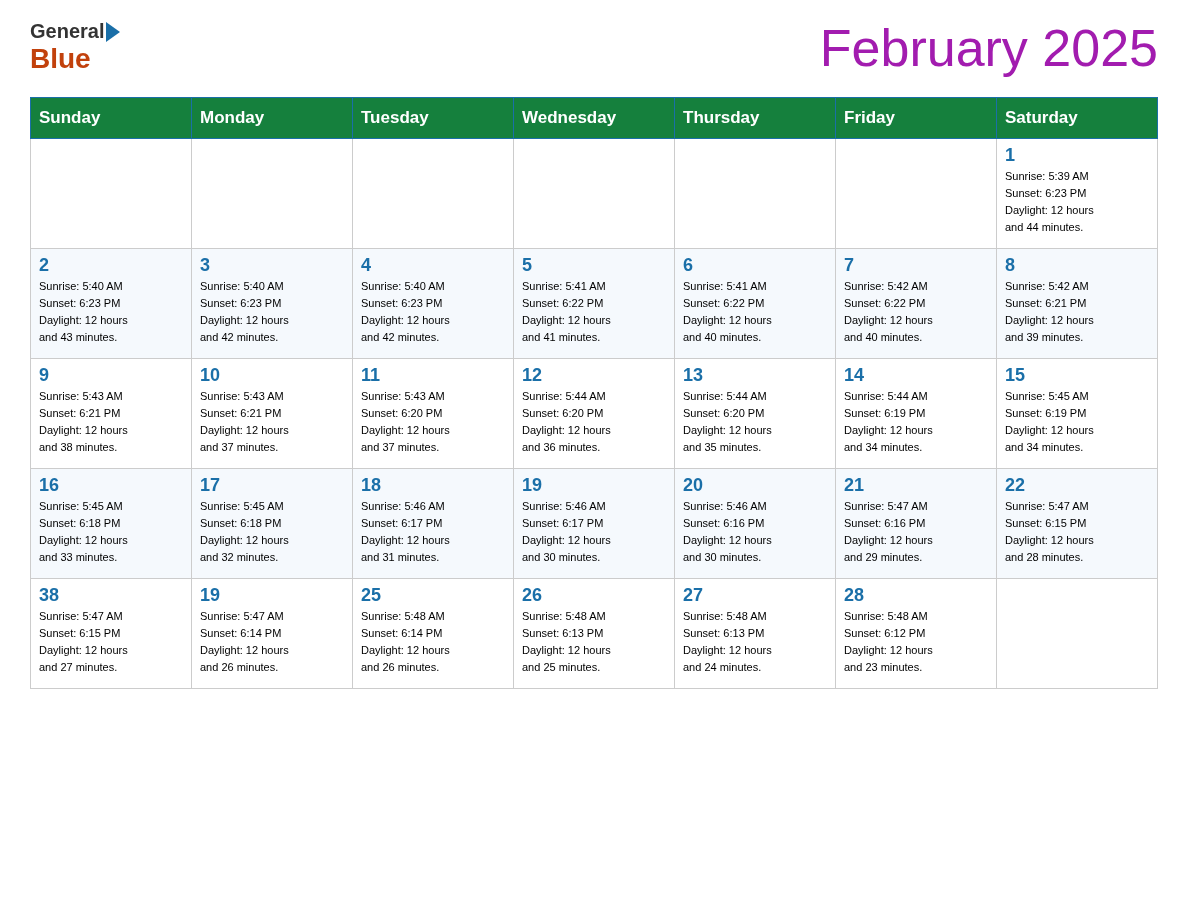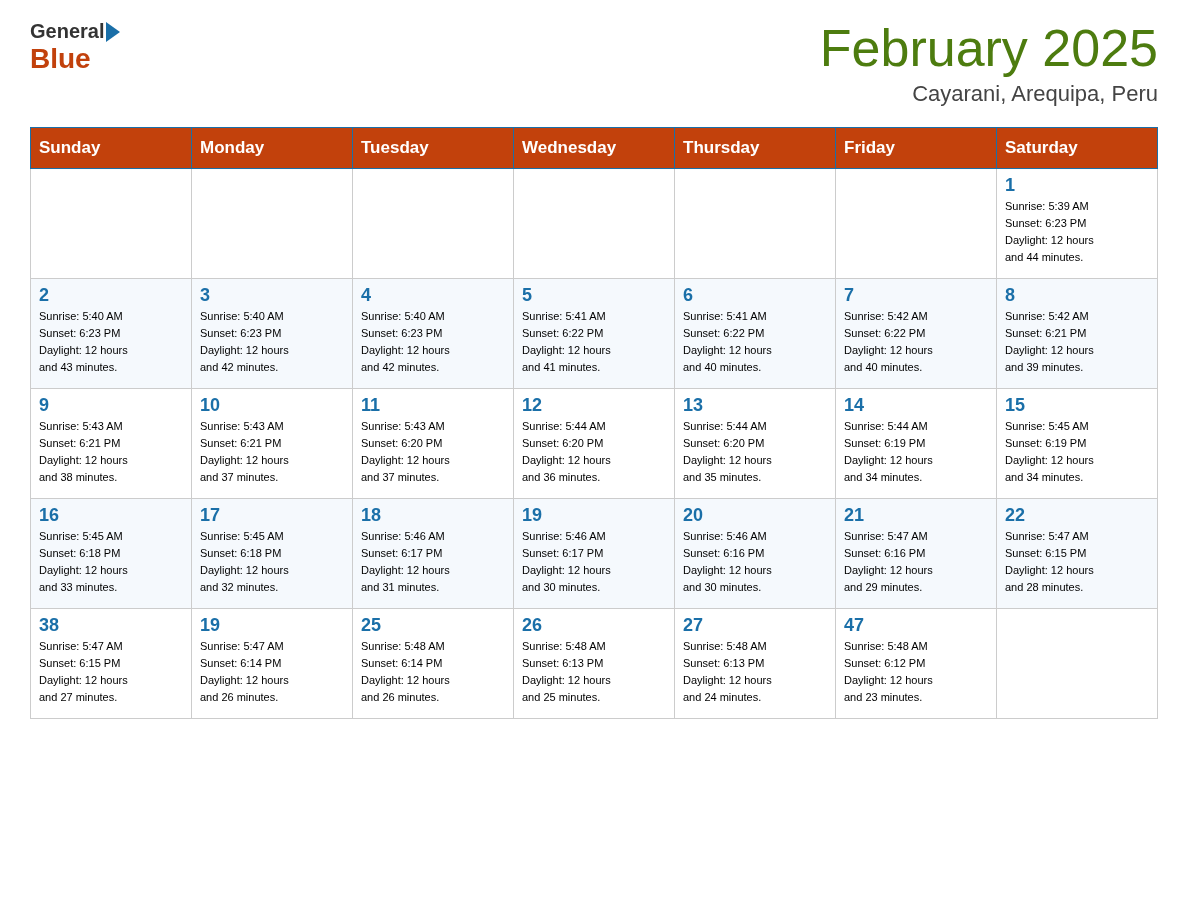--- a/index.html
+++ b/index.html
@@ -42,21 +42,21 @@
       color: #c2410c;
       font-size: 28px;
       font-weight: bold;
     }
     .title-section {
       text-align: right;
     }
     .month-title {
       font-size: 52px;
       font-weight: normal;
-      color: #4d7c0f;
+      color: #a21caf;
       line-height: 1.1;
     }
     .location {
       font-size: 22px;
       color: #444;
       margin-top: 4px;
     }
     .calendar {
       width: 100%;
       border-collapse: collapse;
@@ -90,38 +90,37 @@
     .day-info {
       font-size: 11px;
       color: #000000;
       line-height: 1.55;
     }
     .empty-cell {
       background: #f9f9f9;
     }
     tr:nth-child(odd) td { background: #fff; }
     tr:nth-child(even) td { background: #f5f9fd; }
-    .calendar thead tr th { background: #c2410c; }
+    .calendar thead tr th { background: #15803d; }
   </style>
 </head>
 <body>
 
 <div class="header">
   <div class="logo">
     <div class="logo-text">
       <span class="logo-general">General</span>
       <span class="logo-arrow"></span>
     </div>
     <div>
       <span class="logo-blue">Blue</span>
     </div>
   </div>
   <div class="title-section">
     <div class="month-title">February 2025</div>
-    <div class="location">Cayarani, Arequipa, Peru</div>
   </div>
 </div>
 
 <table class="calendar">
   <thead>
     <tr>
     <th>Sunday</th>
         <th>Monday</th>
         <th>Tuesday</th>
         <th>Wednesday</th>
@@ -248,19 +247,19 @@
         </td>
         <td>
           <span class="day-num">26</span>
           <div class="day-info">Sunrise: 5:48 AM<br>Sunset: 6:13 PM<br>Daylight: 12 hours<br>and 25 minutes.</div>
         </td>
         <td>
           <span class="day-num">27</span>
           <div class="day-info">Sunrise: 5:48 AM<br>Sunset: 6:13 PM<br>Daylight: 12 hours<br>and 24 minutes.</div>
         </td>
         <td>
-          <span class="day-num">47</span>
+          <span class="day-num">28</span>
           <div class="day-info">Sunrise: 5:48 AM<br>Sunset: 6:12 PM<br>Daylight: 12 hours<br>and 23 minutes.</div>
         </td>
         <td class="empty-cell"></td>
       </tr>
     </tbody>
 </table>
 
 </body></html>

